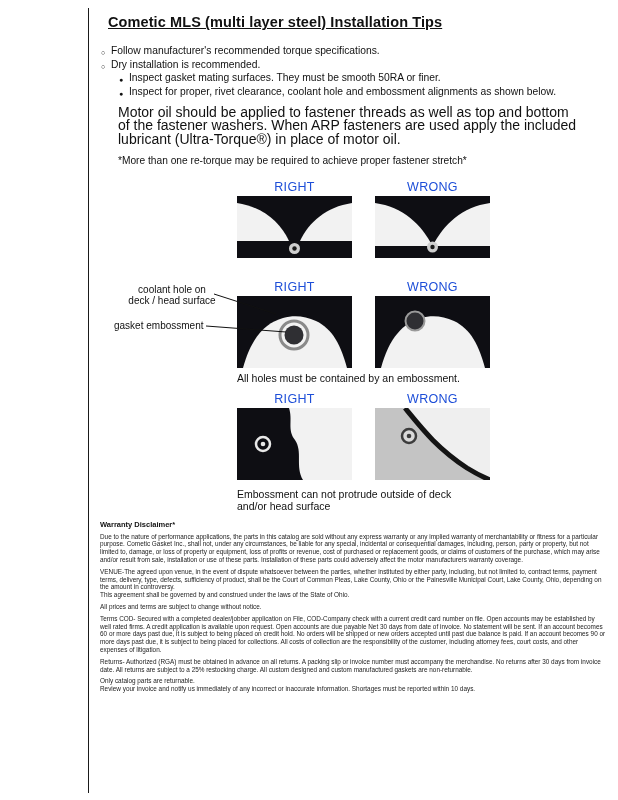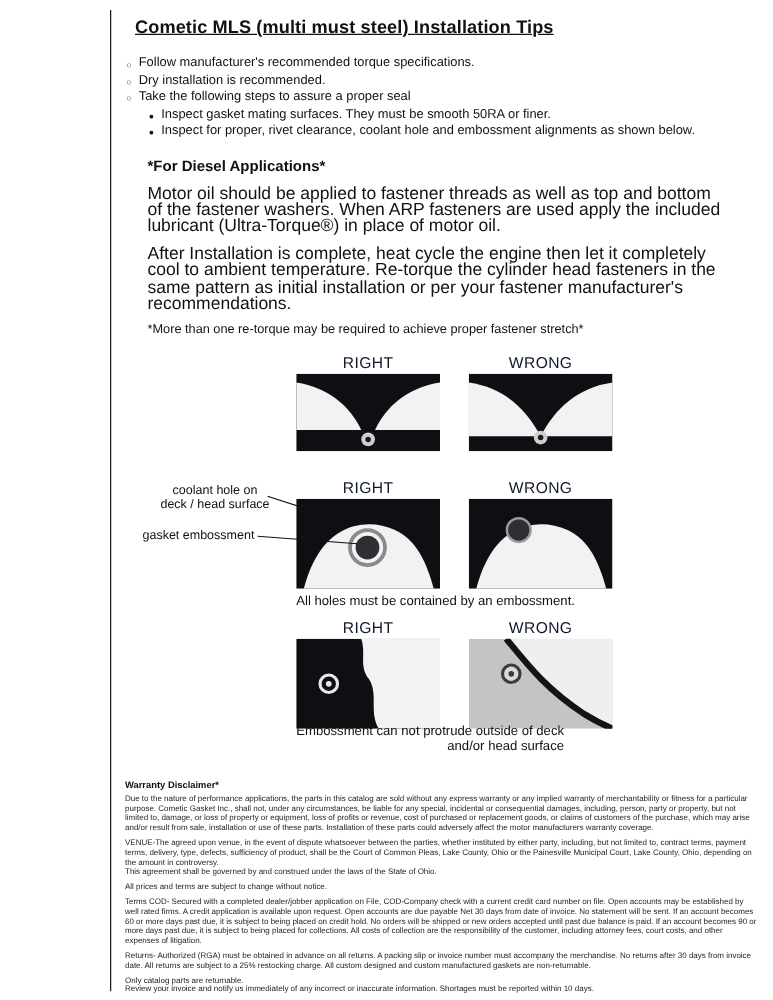--- a/index.html
+++ b/index.html
@@ -33,21 +33,21 @@
   .body-para {
     margin-top:8px; margin-left:18px; width:462px;
     font-size:14px; line-height:13.4px;
   }
   .note-para { margin-top:8px; margin-left:18px; font-size:10.2px; line-height:13.4px; }
 
   
   .diagrams { position:relative; width:520px; height:334px; margin-top:12px; }
   .panel-header {
     position:absolute; width:115px; text-align:center;
-    font-size:12.5px; color:#0f172a; letter-spacing:0.3px;
+    font-size:12.5px; color:#1d4ed8; letter-spacing:0.3px;
   }
   .panel { position:absolute; width:115px; }
   .panel svg { display:block; }
   .diag-caption {
     position:absolute; left:137px; font-size:10.5px; line-height:12.5px;
     white-space:pre-line; color:#111;
   }
   .diag-label {
     position:absolute; font-size:10px; line-height:11.5px; color:#111;
     white-space:pre-line;
@@ -64,34 +64,31 @@
   .footer-code { margin-top:3px; margin-left:295px; font-size:12.5px; color:#111; }
 </style>
 </head>
 <body>
 
 <div class="page">
   <div class="left-rule"></div>
 
   <div class="content">
 
-    <h1 class="doc-title">Cometic MLS (multi must steel) Installation Tips</h1>
+    <h1 class="doc-title">Cometic MLS (multi layer steel) Installation Tips</h1>
 
     <ul class="tips">
       <li class="lvl1">Follow manufacturer's recommended torque specifications.</li>
       <li class="lvl1">Dry installation is recommended.</li>
-      <li class="lvl1">Take the following steps to assure a proper seal</li>
       <li class="lvl2">Inspect gasket mating surfaces.  They must be smooth 50RA or finer.</li>
       <li class="lvl2">Inspect for proper, rivet clearance, coolant hole and embossment alignments as shown below.</li>
     </ul>
 
-    <h2 class="diesel-heading">*For Diesel Applications*</h2>
 
     <p class="body-para">Motor oil should be applied to fastener threads as well as top and bottom of the fastener washers. When ARP fasteners are used apply the included lubricant (Ultra-Torque®) in place of motor oil.</p>
-    <p class="body-para">After Installation is complete, heat cycle the engine then let it completely cool to ambient temperature. Re-torque the cylinder head fasteners in the same pattern as initial installation or per your fastener manufacturer's recommendations.</p>
     <p class="note-para">*More than one re-torque may be required to achieve proper fastener stretch*</p>
 
     <div class="diagrams">
 
       <div class="panel-header" style="left:137px; top:0;">RIGHT</div>
       <div class="panel-header" style="left:275px; top:0;">WRONG</div>
 
       <div class="panel" style="left:137px; top:16px;">
         <svg width="115" height="62" viewBox="0 0 115 62">
           <rect width="115" height="62" fill="#0e0e13"></rect>
@@ -154,21 +151,21 @@
       </div>
       <div class="panel" style="left:275px; top:228px;">
         <svg width="115" height="72" viewBox="0 0 115 72">
           <rect width="115" height="72" fill="#c4c4c4"></rect>
           <path d="M30,0 C48,22 62,40 92,60 C100,65 108,69 115,72 L115,0 Z" fill="#efefef"></path>
           <path d="M30,0 C48,22 62,40 92,60 C100,65 108,69 115,72" fill="none" stroke="#141414" stroke-width="5"></path>
           <circle cx="34" cy="28" r="7" fill="#d9d9d9" stroke="#3c3c3c" stroke-width="2.5"></circle>
           <circle cx="34" cy="28" r="2.3" fill="#3c3c3c"></circle>
         </svg>
       </div>
-      <div class="diag-caption" style="top:296px;text-align:right;">Embossment can not protrude outside of deck
+      <div class="diag-caption" style="top:308px;">Embossment can not protrude outside of deck
 and/or head surface</div>
     </div>
 
     <div class="disclaimer">
       <h3>Warranty Disclaimer*</h3>
       <p>Due to the nature of performance applications, the parts in this catalog are sold without any express warranty or any implied warranty of merchantability or fitness for a particular purpose.  Cometic Gasket Inc., shall not, under any circumstances, be liable for any special, incidental or consequential damages, including, person, party or property, but not limited to, damage, or loss of property or equipment, loss of profits or revenue, cost of purchased or replacement goods, or claims of customers of the purchase, which may arise and/or result from sale, installation or use of these parts.  Installation of these parts could adversely affect the motor manufacturers warranty coverage.</p>
       <p>VENUE-The agreed upon venue, in the event of dispute whatsoever between the parties, whether instituted by either party, including, but not limited to, contract terms, payment terms, delivery, type, defects, sufficiency of product, shall be the Court of Common Pleas, Lake County, Ohio or the Painesville Municipal Court, Lake County, Ohio, depending on the amount in controversy.
 This agreement shall be governed by and construed under the laws of the State of Ohio.</p>
       <p>All prices and terms are subject to change without notice.</p>
       <p>Terms COD- Secured with a completed dealer/jobber application on File, COD-Company check with a current credit card number on file.  Open accounts may be established by well rated firms.  A credit application is available upon request.  Open accounts are due payable Net 30 days from date of invoice.  No statement will be sent.  If an account becomes 60 or more days past due, it is subject to being placed on credit hold.  No orders will be shipped or new orders accepted until past due balance is paid.  If an account becomes 90 or more days past due, it is subject to being placed for collections.  All costs of collection are the responsibility of the customer, including attorney fees, court costs, and other expenses of litigation.</p>

